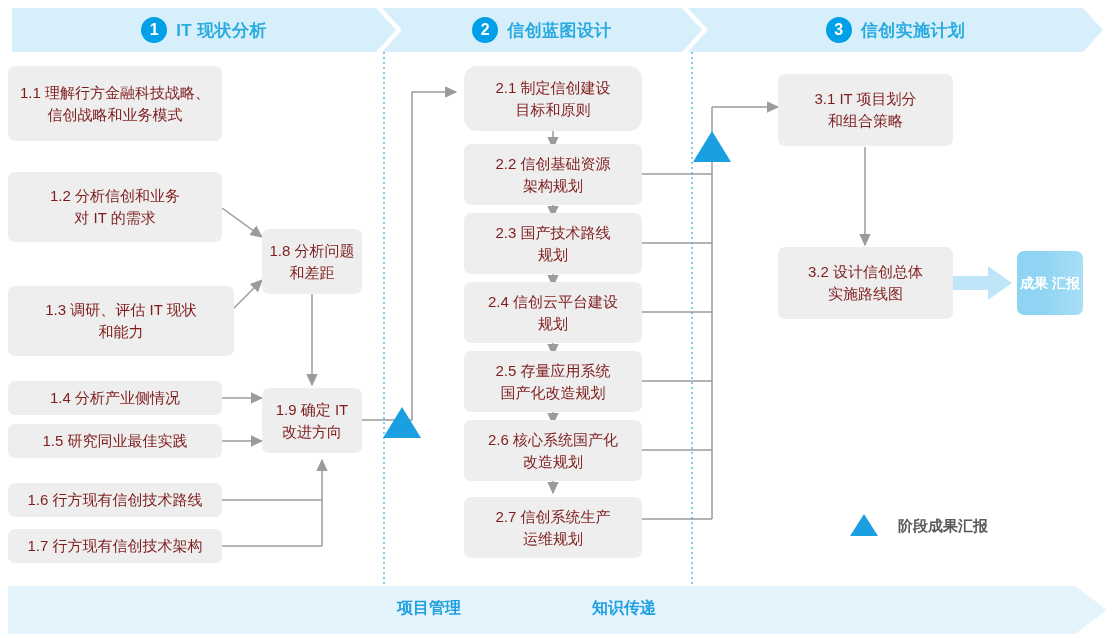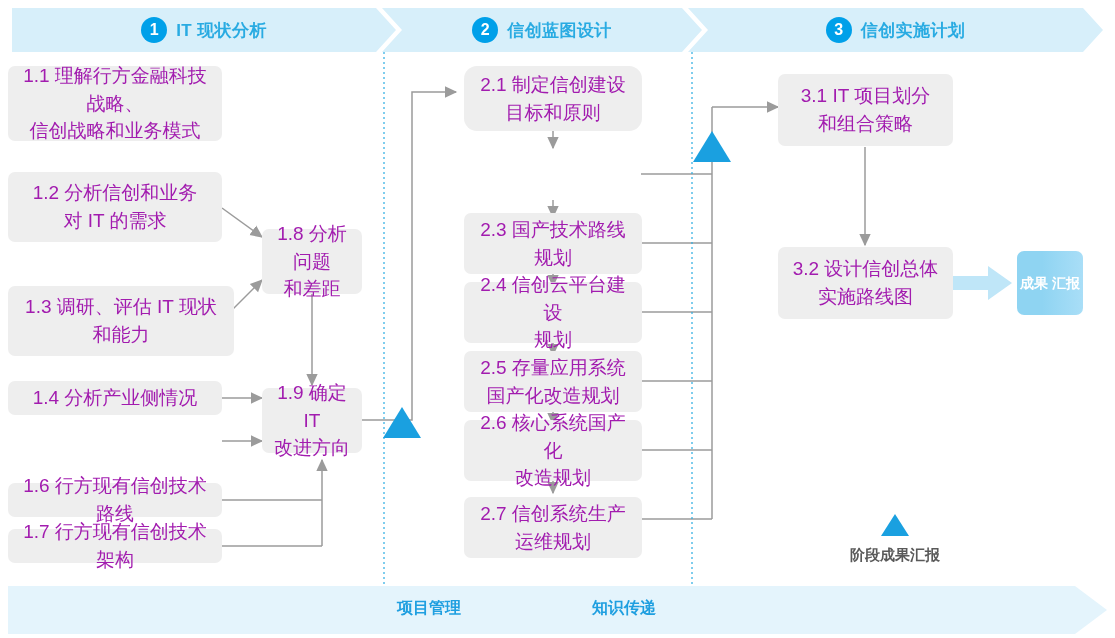--- a/index.html
+++ b/index.html
@@ -29,37 +29,37 @@
   }
   .phase-label{
     color:#29abe2;font-size:17px;font-weight:bold;letter-spacing:.4px;
     white-space:nowrap;
   }
 
   
   .box{
     position:absolute;box-sizing:border-box;
     background:#eeeeee;border-radius:7px;
-    color:#a21caf;font-size:19px;line-height:1.45;
+    color:#7f1d1d;font-size:15px;line-height:1.45;
     display:flex;align-items:center;justify-content:center;text-align:center;
     padding:2px 7px;z-index:3;
   }
   .box span{display:block;}
 
   
   .chip{
     position:absolute;box-sizing:border-box;border-radius:7px;
     background:linear-gradient(90deg,#8fd4f2 0%,#8fd4f2 38%,#a9def7 100%);
     color:#ffffff;font-size:14px;font-weight:bold;line-height:1.35;
     display:flex;align-items:center;justify-content:center;text-align:left;
     z-index:3;
   }
 
   
-  .legend{position:absolute;display:flex;align-items:center;gap:10px;z-index:4;flex-direction:column;}
+  .legend{position:absolute;display:flex;align-items:flex-end;gap:20px;z-index:4;}
   .legend-tri{width:0;height:0;border-left:14px solid transparent;border-right:14px solid transparent;border-bottom:22px solid #1aa0e0;}
   .legend-text{color:#595959;font-size:15px;font-weight:bold;white-space:nowrap;}
 
   
   .banner{position:absolute;left:0;top:586px;width:1115px;height:48px;}
   .banner-label{
     position:absolute;top:598px;color:#1f9fe0;font-size:16px;font-weight:bold;
     white-space:nowrap;z-index:4;
   }
 </style>
@@ -180,20 +180,25 @@
     <span>
       <span>1.3 调研、评估 IT 现状</span>
       <span>和能力</span>
     </span>
   </div>
   <div class="box" style="left:8px;top:381px;width:214px;height:34px;">
     <span>
         <span>1.4 分析产业侧情况</span>
       </span>
   </div>
+  <div class="box" style="left:8px;top:424px;width:214px;height:34px;">
+    <span>
+        <span>1.5 研究同业最佳实践</span>
+      </span>
+  </div>
   <div class="box" style="left:8px;top:483px;width:214px;height:34px;">
     <span>
         <span>1.6 行方现有信创技术路线</span>
       </span>
   </div>
   <div class="box" style="left:8px;top:529px;width:214px;height:34px;align-items:center;">
     <span>
         <span>1.7 行方现有信创技术架构</span>
       </span>
   </div>
@@ -207,20 +212,26 @@
     <span>
       <span>1.9 确定 IT</span>
       <span>改进方向</span>
     </span>
   </div>
 
   <div class="box" style="left:464px;top:66px;width:178px;height:65px;border-radius:13px;">
     <span>
       <span>2.1 制定信创建设</span>
       <span>目标和原则</span>
+    </span>
+  </div>
+  <div class="box" style="left:464px;top:144px;width:178px;height:61px;">
+    <span>
+      <span>2.2 信创基础资源</span>
+      <span>架构规划</span>
     </span>
   </div>
   <div class="box" style="left:464px;top:213px;width:178px;height:61px;">
     <span>
       <span>2.3 国产技术路线</span>
       <span>规划</span>
     </span>
   </div>
   <div class="box" style="left:464px;top:282px;width:178px;height:61px;text-align:center;">
     <span>

